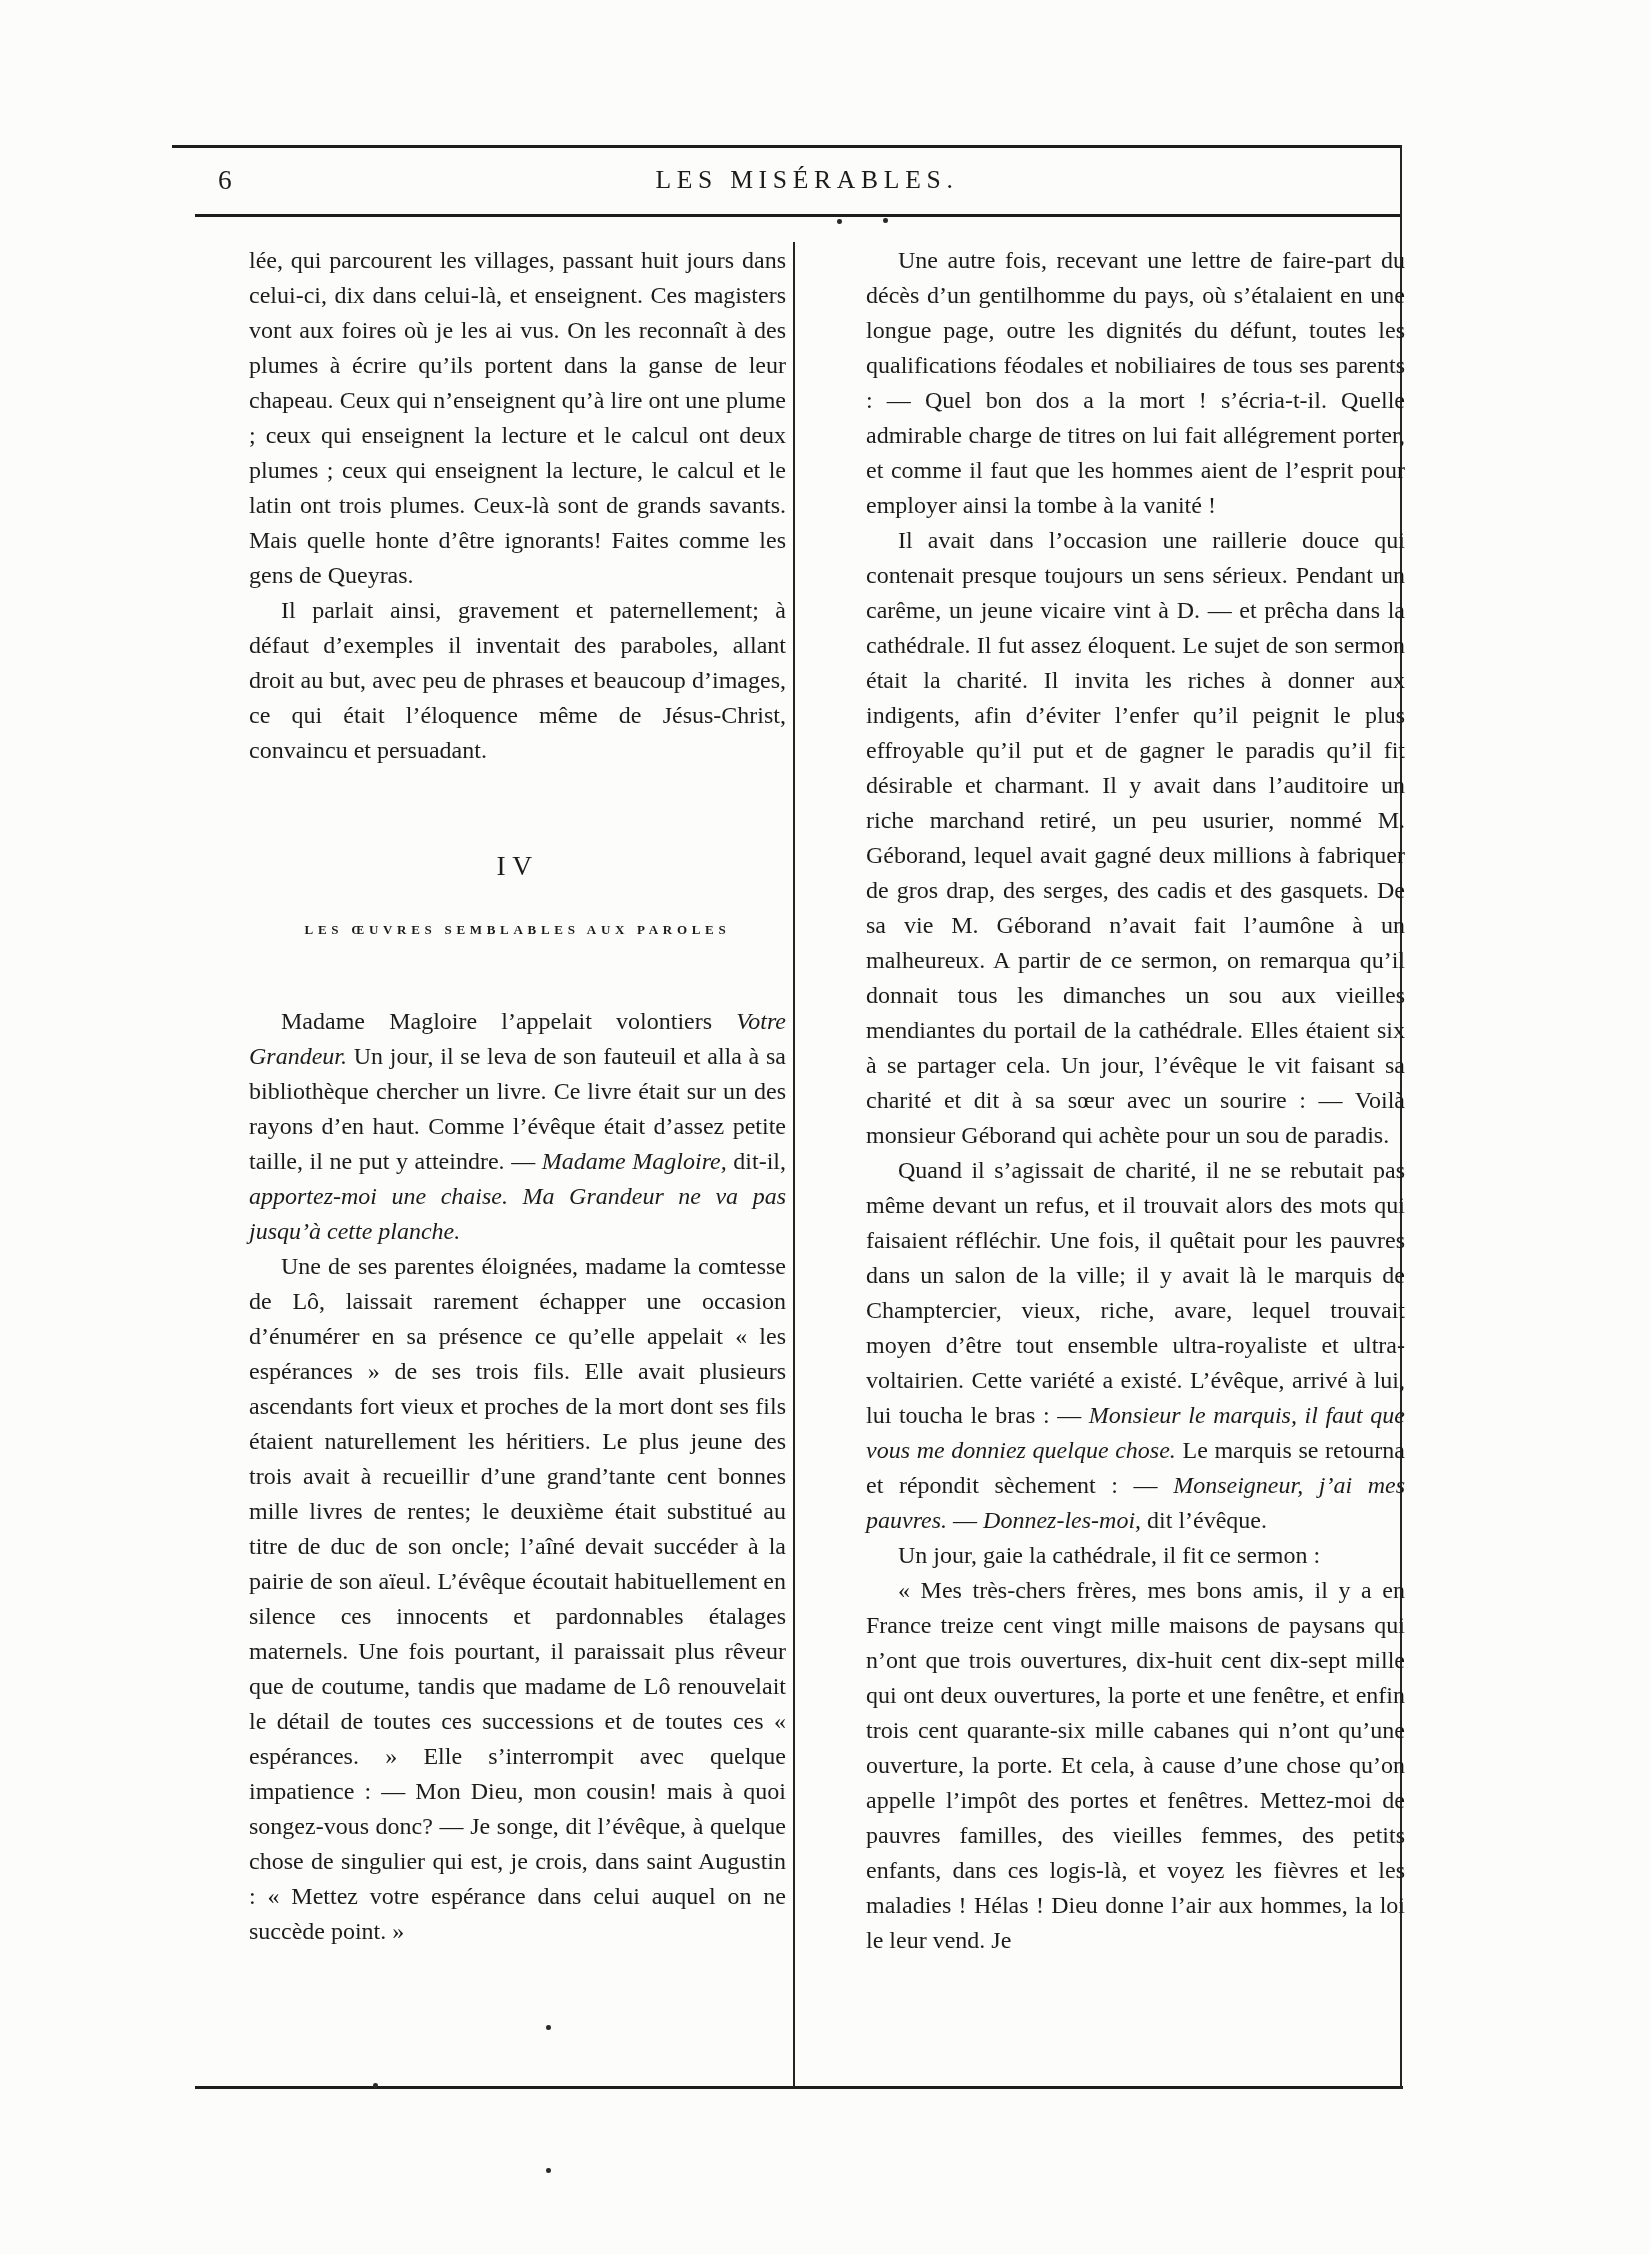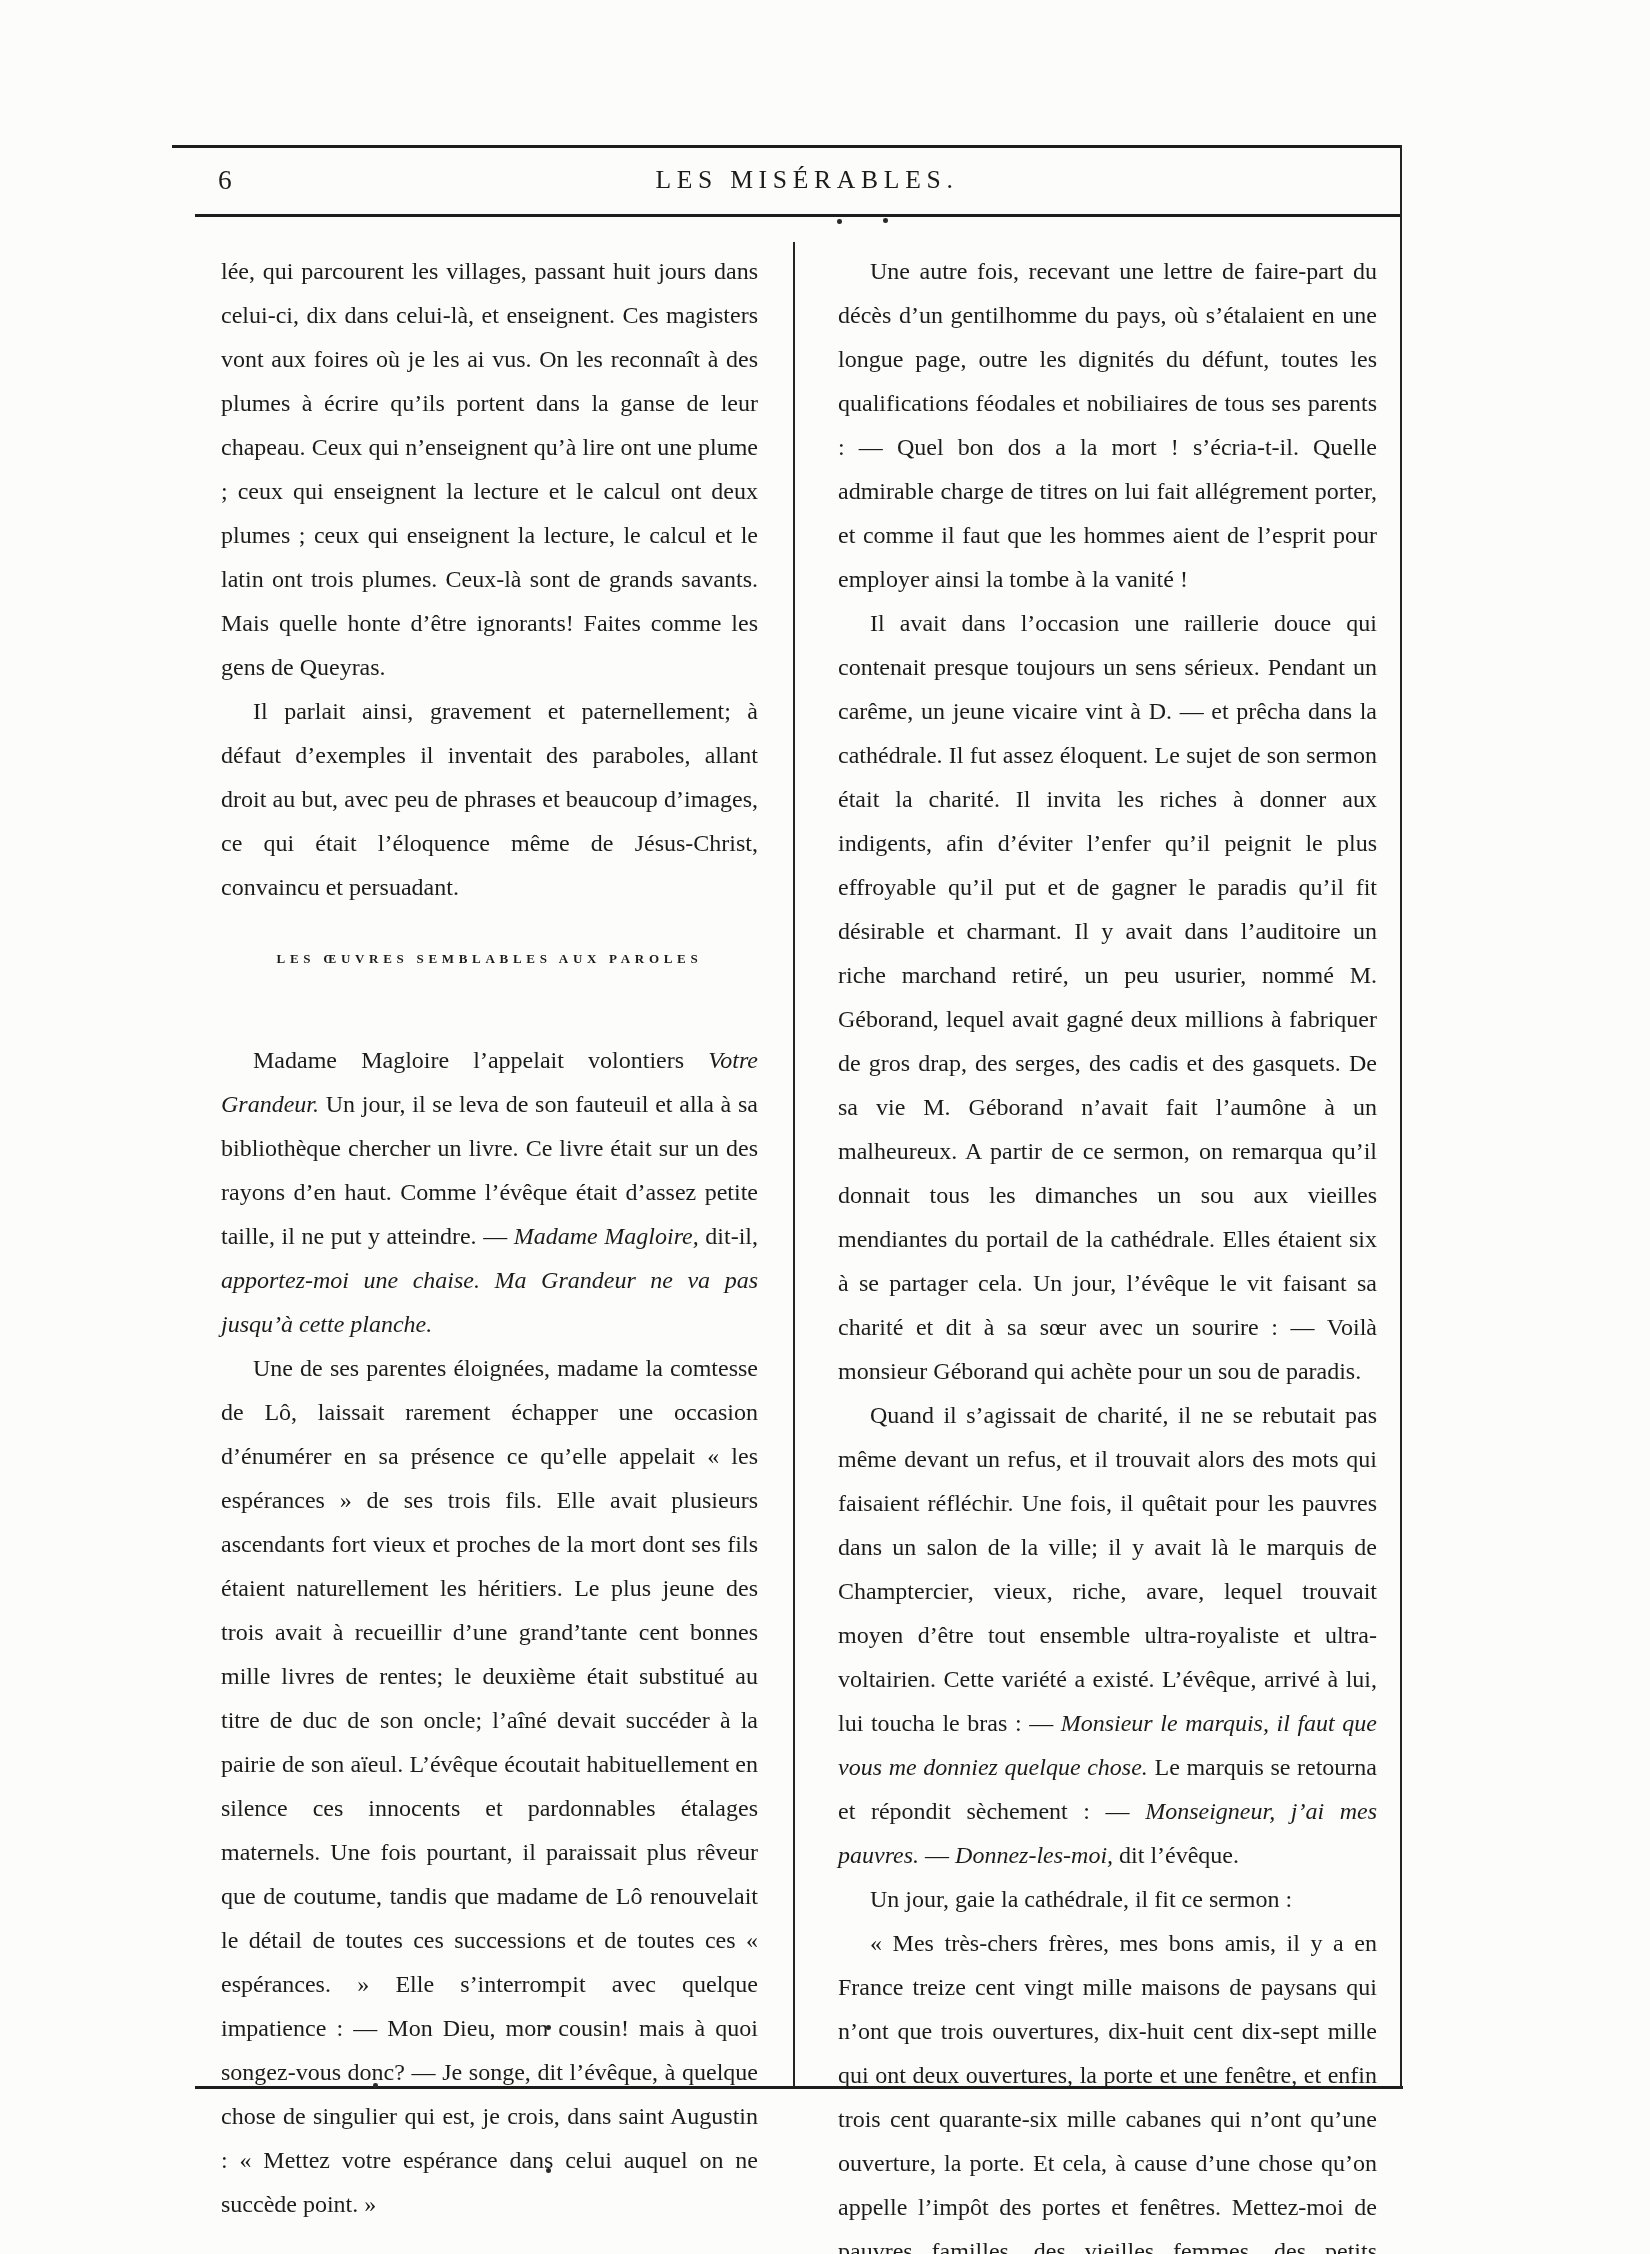--- a/index.html
+++ b/index.html
@@ -47,24 +47,25 @@
     width: 1582px;
     text-align: center;
     font-size: 25.6px;
     letter-spacing: 5.7px;
     white-space: nowrap;
   }
 
   
   .col {
     position: absolute;
-    top: 249px;
+    top: 243px;
     font-size: 24px;
-    line-height: 44px;
+    line-height: 35px;
     text-align: justify;
+    margin-left: 28px;
   }
   .col-left  { left: 221px; width: 537px; }
   .col-right { left: 838px; width: 539px; }
 
   .body-par {
     margin: 0;
     padding: 0;
     text-indent: 32px;
   }
   .body-par.noindent { text-indent: 0; }
@@ -108,20 +109,21 @@
 
   <div class="rule rule-top1"></div>
   <div class="rule rule-top2"></div>
   <div class="rule rule-bottom"></div>
   <div class="vline frame-right"></div>
   <div class="vline column-divider"></div>
 
   <div class="col col-left">
       <p class="body-par noindent"><span>lée, qui parcourent les villages, passant huit jours dans celui-ci, dix dans celui-là, et enseignent. Ces magisters vont aux foires où je les ai vus. On les reconnaît à des plumes à écrire qu’ils portent dans la ganse de leur chapeau. Ceux qui n’enseignent qu’à lire ont une plume ; ceux qui enseignent la lecture et le calcul ont deux plumes ; ceux qui enseignent la lecture, le calcul et le latin ont trois plumes. Ceux-là sont de grands savants. Mais quelle honte d’être ignorants! Faites comme les gens de Queyras.</span></p>
       <p class="body-par"><span>Il parlait ainsi, gravement et paternellement; à défaut d’exemples il inventait des paraboles, allant droit au but, avec peu de phrases et beaucoup d’images, ce qui était l’éloquence même de Jésus-Christ, convaincu et persuadant.</span></p>
+      <div class="chapter-number">IV</div>
       <div class="chapter-title">LES ŒUVRES SEMBLABLES AUX PAROLES</div>
       <p class="body-par"><span>Madame Magloire l’appelait volontiers </span><i>Votre Grandeur.</i><span> Un jour, il se leva de son fauteuil et alla à sa bibliothèque chercher un livre. Ce livre était sur un des rayons d’en haut. Comme l’évêque était d’assez petite taille, il ne put y atteindre. — </span><i>Madame Magloire,</i><span> dit-il, </span><i>apportez-moi une chaise. Ma Grandeur ne va pas jusqu’à cette planche.</i></p>
       <p class="body-par"><span>Une de ses parentes éloignées, madame la comtesse de Lô, laissait rarement échapper une occasion d’énumérer en sa présence ce qu’elle appelait « les espérances » de ses trois fils. Elle avait plusieurs ascendants fort vieux et proches de la mort dont ses fils étaient naturellement les héritiers. Le plus jeune des trois avait à recueillir d’une grand’tante cent bonnes mille livres de rentes; le deuxième était substitué au titre de duc de son oncle; l’aîné devait succéder à la pairie de son aïeul. L’évêque écoutait habituellement en silence ces innocents et pardonnables étalages maternels. Une fois pourtant, il paraissait plus rêveur que de coutume, tandis que madame de Lô renouvelait le détail de toutes ces successions et de toutes ces « espérances. » Elle s’interrompit avec quelque impatience : — Mon Dieu, mon cousin! mais à quoi songez-vous donc? — Je songe, dit l’évêque, à quelque chose de singulier qui est, je crois, dans saint Augustin : « Mettez votre espérance dans celui auquel on ne succède point. »</span></p>
     </div>
 
   <div class="col col-right">
       <p class="body-par"><span>Une autre fois, recevant une lettre de faire-part du décès d’un gentilhomme du pays, où s’étalaient en une longue page, outre les dignités du défunt, toutes les qualifications féodales et nobiliaires de tous ses parents : — Quel bon dos a la mort ! s’écria-t-il. Quelle admirable charge de titres on lui fait allégrement porter, et comme il faut que les hommes aient de l’esprit pour employer ainsi la tombe à la vanité !</span></p>
       <p class="body-par"><span>Il avait dans l’occasion une raillerie douce qui contenait presque toujours un sens sérieux. Pendant un carême, un jeune vicaire vint à D. — et prêcha dans la cathédrale. Il fut assez éloquent. Le sujet de son sermon était la charité. Il invita les riches à donner aux indigents, afin d’éviter l’enfer qu’il peignit le plus effroyable qu’il put et de gagner le paradis qu’il fit désirable et charmant. Il y avait dans l’auditoire un riche marchand retiré, un peu usurier, nommé M. Géborand, lequel avait gagné deux millions à fabriquer de gros drap, des serges, des cadis et des gasquets. De sa vie M. Géborand n’avait fait l’aumône à un malheureux. A partir de ce sermon, on remarqua qu’il donnait tous les dimanches un sou aux vieilles mendiantes du portail de la cathédrale. Elles étaient six à se partager cela. Un jour, l’évêque le vit faisant sa charité et dit à sa sœur avec un sourire : — Voilà monsieur Géborand qui achète pour un sou de paradis.</span></p>
       <p class="body-par"><span>Quand il s’agissait de charité, il ne se rebutait pas même devant un refus, et il trouvait alors des mots qui faisaient réfléchir. Une fois, il quêtait pour les pauvres dans un salon de la ville; il y avait là le marquis de Champtercier, vieux, riche, avare, lequel trouvait moyen d’être tout ensemble ultra-royaliste et ultra-voltairien. Cette variété a existé. L’évêque, arrivé à lui, lui toucha le bras : — </span><i>Monsieur le marquis, il faut que vous me donniez quelque chose.</i><span> Le marquis se retourna et répondit sèchement : — </span><i>Monseigneur, j’ai mes pauvres.</i><span> — </span><i>Donnez-les-moi,</i><span> dit l’évêque.</span></p>
       <p class="body-par"><span>Un jour, gaie la cathédrale, il fit ce sermon :</span></p>

